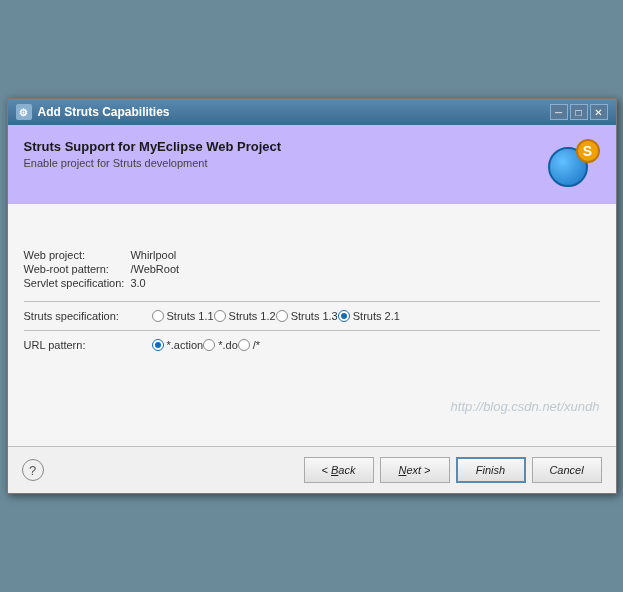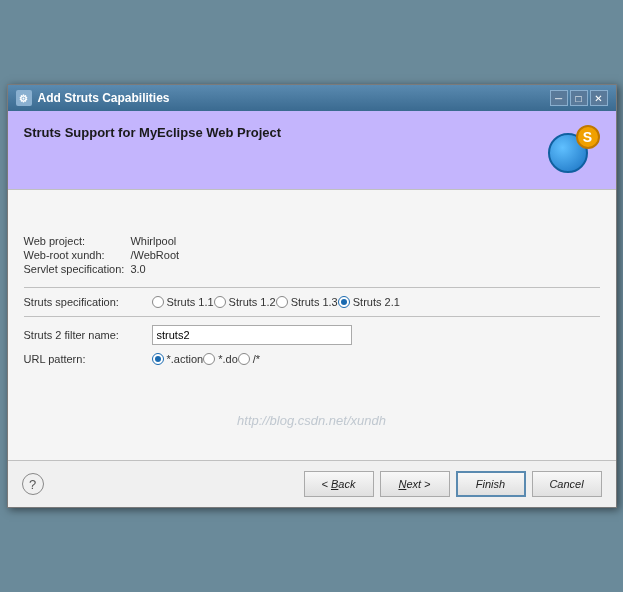--- a/index.html
+++ b/index.html
@@ -180,21 +180,21 @@
     }
     .text-input {
       height: 20px;
       border: 1px solid #aaa;
       padding: 1px 4px;
       font-size: 11px;
       width: 200px;
       background: white;
     }
     .watermark {
-      text-align: center;
+      text-align: right;
       color: #c0c8d0;
       font-size: 13px;
       font-style: italic;
       padding: 40px 0 20px 0;
     }
     .footer {
       border-top: 1px solid #c0c0c0;
       padding: 10px 14px;
       background: #f0f0f0;
       display: flex;
@@ -253,33 +253,34 @@
     <div class="title-controls">
       <div class="title-btn">─</div>
       <div class="title-btn">□</div>
       <div class="title-btn">✕</div>
     </div>
   </div>
 
   <div class="header-section">
     <div class="header-text">
       <h2>Struts Support for MyEclipse Web Project</h2>
+      <p>Enable project for Struts development</p>
     </div>
     <div class="header-icon">
       <div class="globe"></div>
       <div class="overlay">S</div>
     </div>
   </div>
 
   <div class="body-section">
 
     <div class="info-grid">
       <span class="info-label">Web project:</span>
       <span class="info-value">Whirlpool</span>
-      <span class="info-label">Web-root xundh:</span>
+      <span class="info-label">Web-root pattern:</span>
       <span class="info-value">/WebRoot</span>
       <span class="info-label">Servlet specification:</span>
       <span class="info-value">3.0</span>
     </div>
 
     <div class="separator"></div>
 
     <div class="field-row">
       <span class="field-label">Struts specification:</span>
       <div class="radio-group">
@@ -297,24 +298,20 @@
         </label>
         <label class="radio-item">
           <div class="radio-circle selected"></div>
           <span>Struts 2.1</span>
         </label>
       </div>
     </div>
 
     <div class="separator"></div>
 
-    <div class="field-row">
-      <span class="field-label">Struts 2 filter name:</span>
-      <input class="text-input" type="text" value="struts2" style="">
-    </div>
 
     <div class="field-row">
       <span class="field-label">URL pattern:</span>
       <div class="radio-group">
         <label class="radio-item">
           <div class="radio-circle selected"></div>
           <span>*.action</span>
         </label>
         <label class="radio-item">
           <div class="radio-circle"></div>

